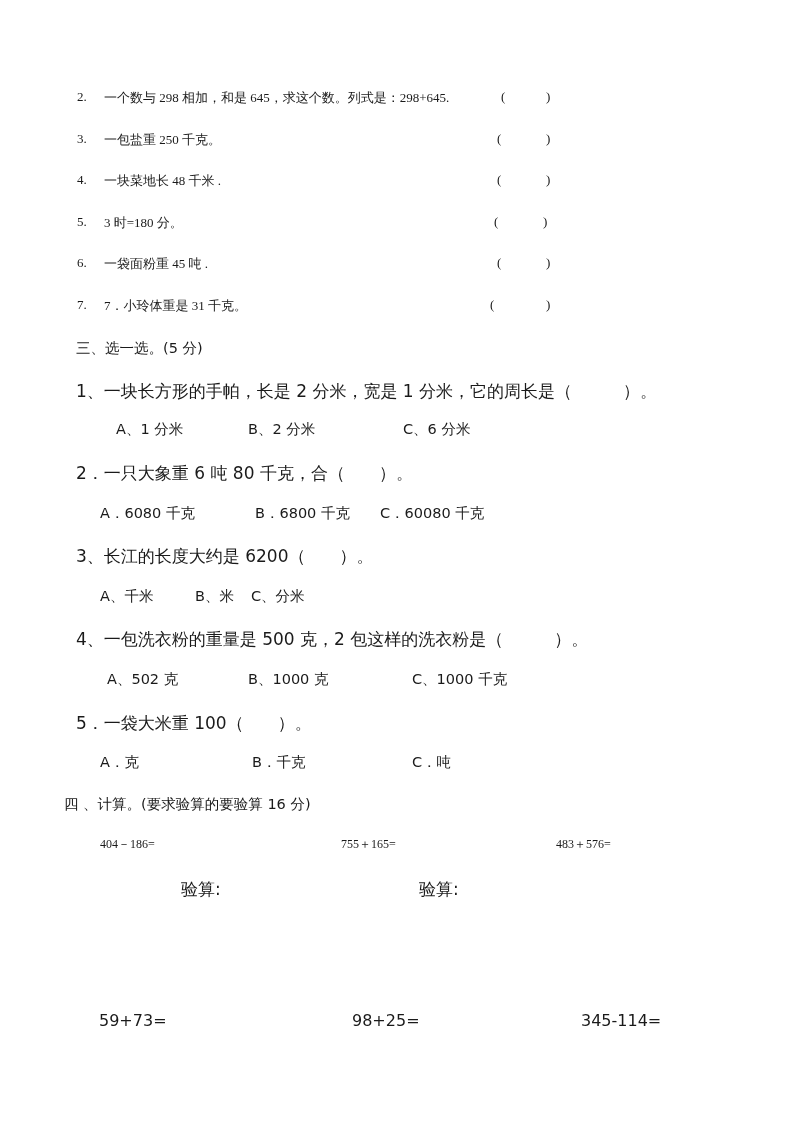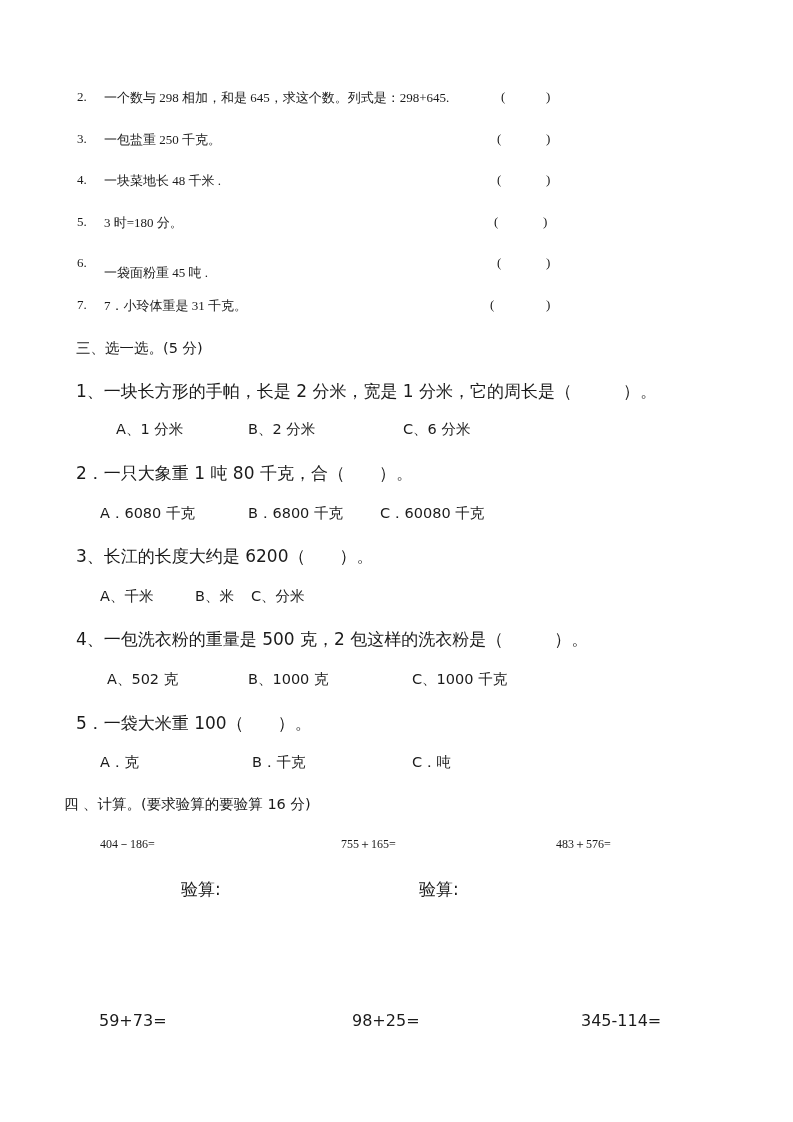--- a/index.html
+++ b/index.html
@@ -41,21 +41,21 @@
 
 <div>
   <span class="abs serif tf" style="left:77px;top:214px;">5.</span>
   <span class="abs serif tf" style="left:104px;top:214px;">3 时=180 分。</span>
   <span class="abs paren" style="left:494px;top:214px;">(</span>
   <span class="abs paren" style="left:543px;top:214px;">)</span>
 </div>
 
 <div>
   <span class="abs serif tf" style="left:77px;top:255px;">6.</span>
-  <span class="abs serif tf" style="left:104px;top:264px;">一袋面粉重 45 吨 .</span>
+  <span class="abs serif tf" style="left:104px;top:255px;">一袋面粉重 45 吨 .</span>
   <span class="abs paren" style="left:497px;top:255px;">(</span>
   <span class="abs paren" style="left:546px;top:255px;">)</span>
 </div>
 
 <div>
   <span class="abs serif tf" style="left:77px;top:297px;">7.</span>
   <span class="abs serif tf" style="left:104px;top:297px;">7．小玲体重是 31 千克。</span>
   <span class="abs paren" style="left:490px;top:297px;">(</span>
   <span class="abs paren" style="left:546px;top:297px;">)</span>
 </div>
@@ -63,23 +63,23 @@
 <div class="abs sans hd" style="left:76px;top:339px;">三、选一选。(5 分)</div>
 
 <div>
   <div class="abs sans q" style="left:76px;top:380px;">1、一块长方形的手帕，长是 2 分米，宽是 1 分米，它的周长是（　　　）。</div>
   <div class="abs sans opt" style="left:116px;top:420px;">A、1 分米</div>
   <div class="abs sans opt" style="left:248px;top:420px;">B、2 分米</div>
   <div class="abs sans opt" style="left:403px;top:420px;">C、6 分米</div>
 </div>
 
 <div>
-  <div class="abs sans q" style="left:76px;top:462px;">2．一只大象重 1 吨 80 千克，合（　　）。</div>
+  <div class="abs sans q" style="left:76px;top:462px;">2．一只大象重 6 吨 80 千克，合（　　）。</div>
   <div class="abs sans opt" style="left:100px;top:504px;">A．6080 千克</div>
-  <div class="abs sans opt" style="left:248px;top:504px;">B．6800 千克</div>
+  <div class="abs sans opt" style="left:255px;top:504px;">B．6800 千克</div>
   <div class="abs sans opt" style="left:380px;top:504px;">C．60080 千克</div>
 </div>
 
 <div>
   <div class="abs sans q" style="left:76px;top:545px;">3、长江的长度大约是 6200（　　）。</div>
   <div class="abs sans opt" style="left:100px;top:587px;">A、千米</div>
   <div class="abs sans opt" style="left:195px;top:587px;">B、米</div>
   <div class="abs sans opt" style="left:251px;top:587px;">C、分米</div>
 </div>
 

